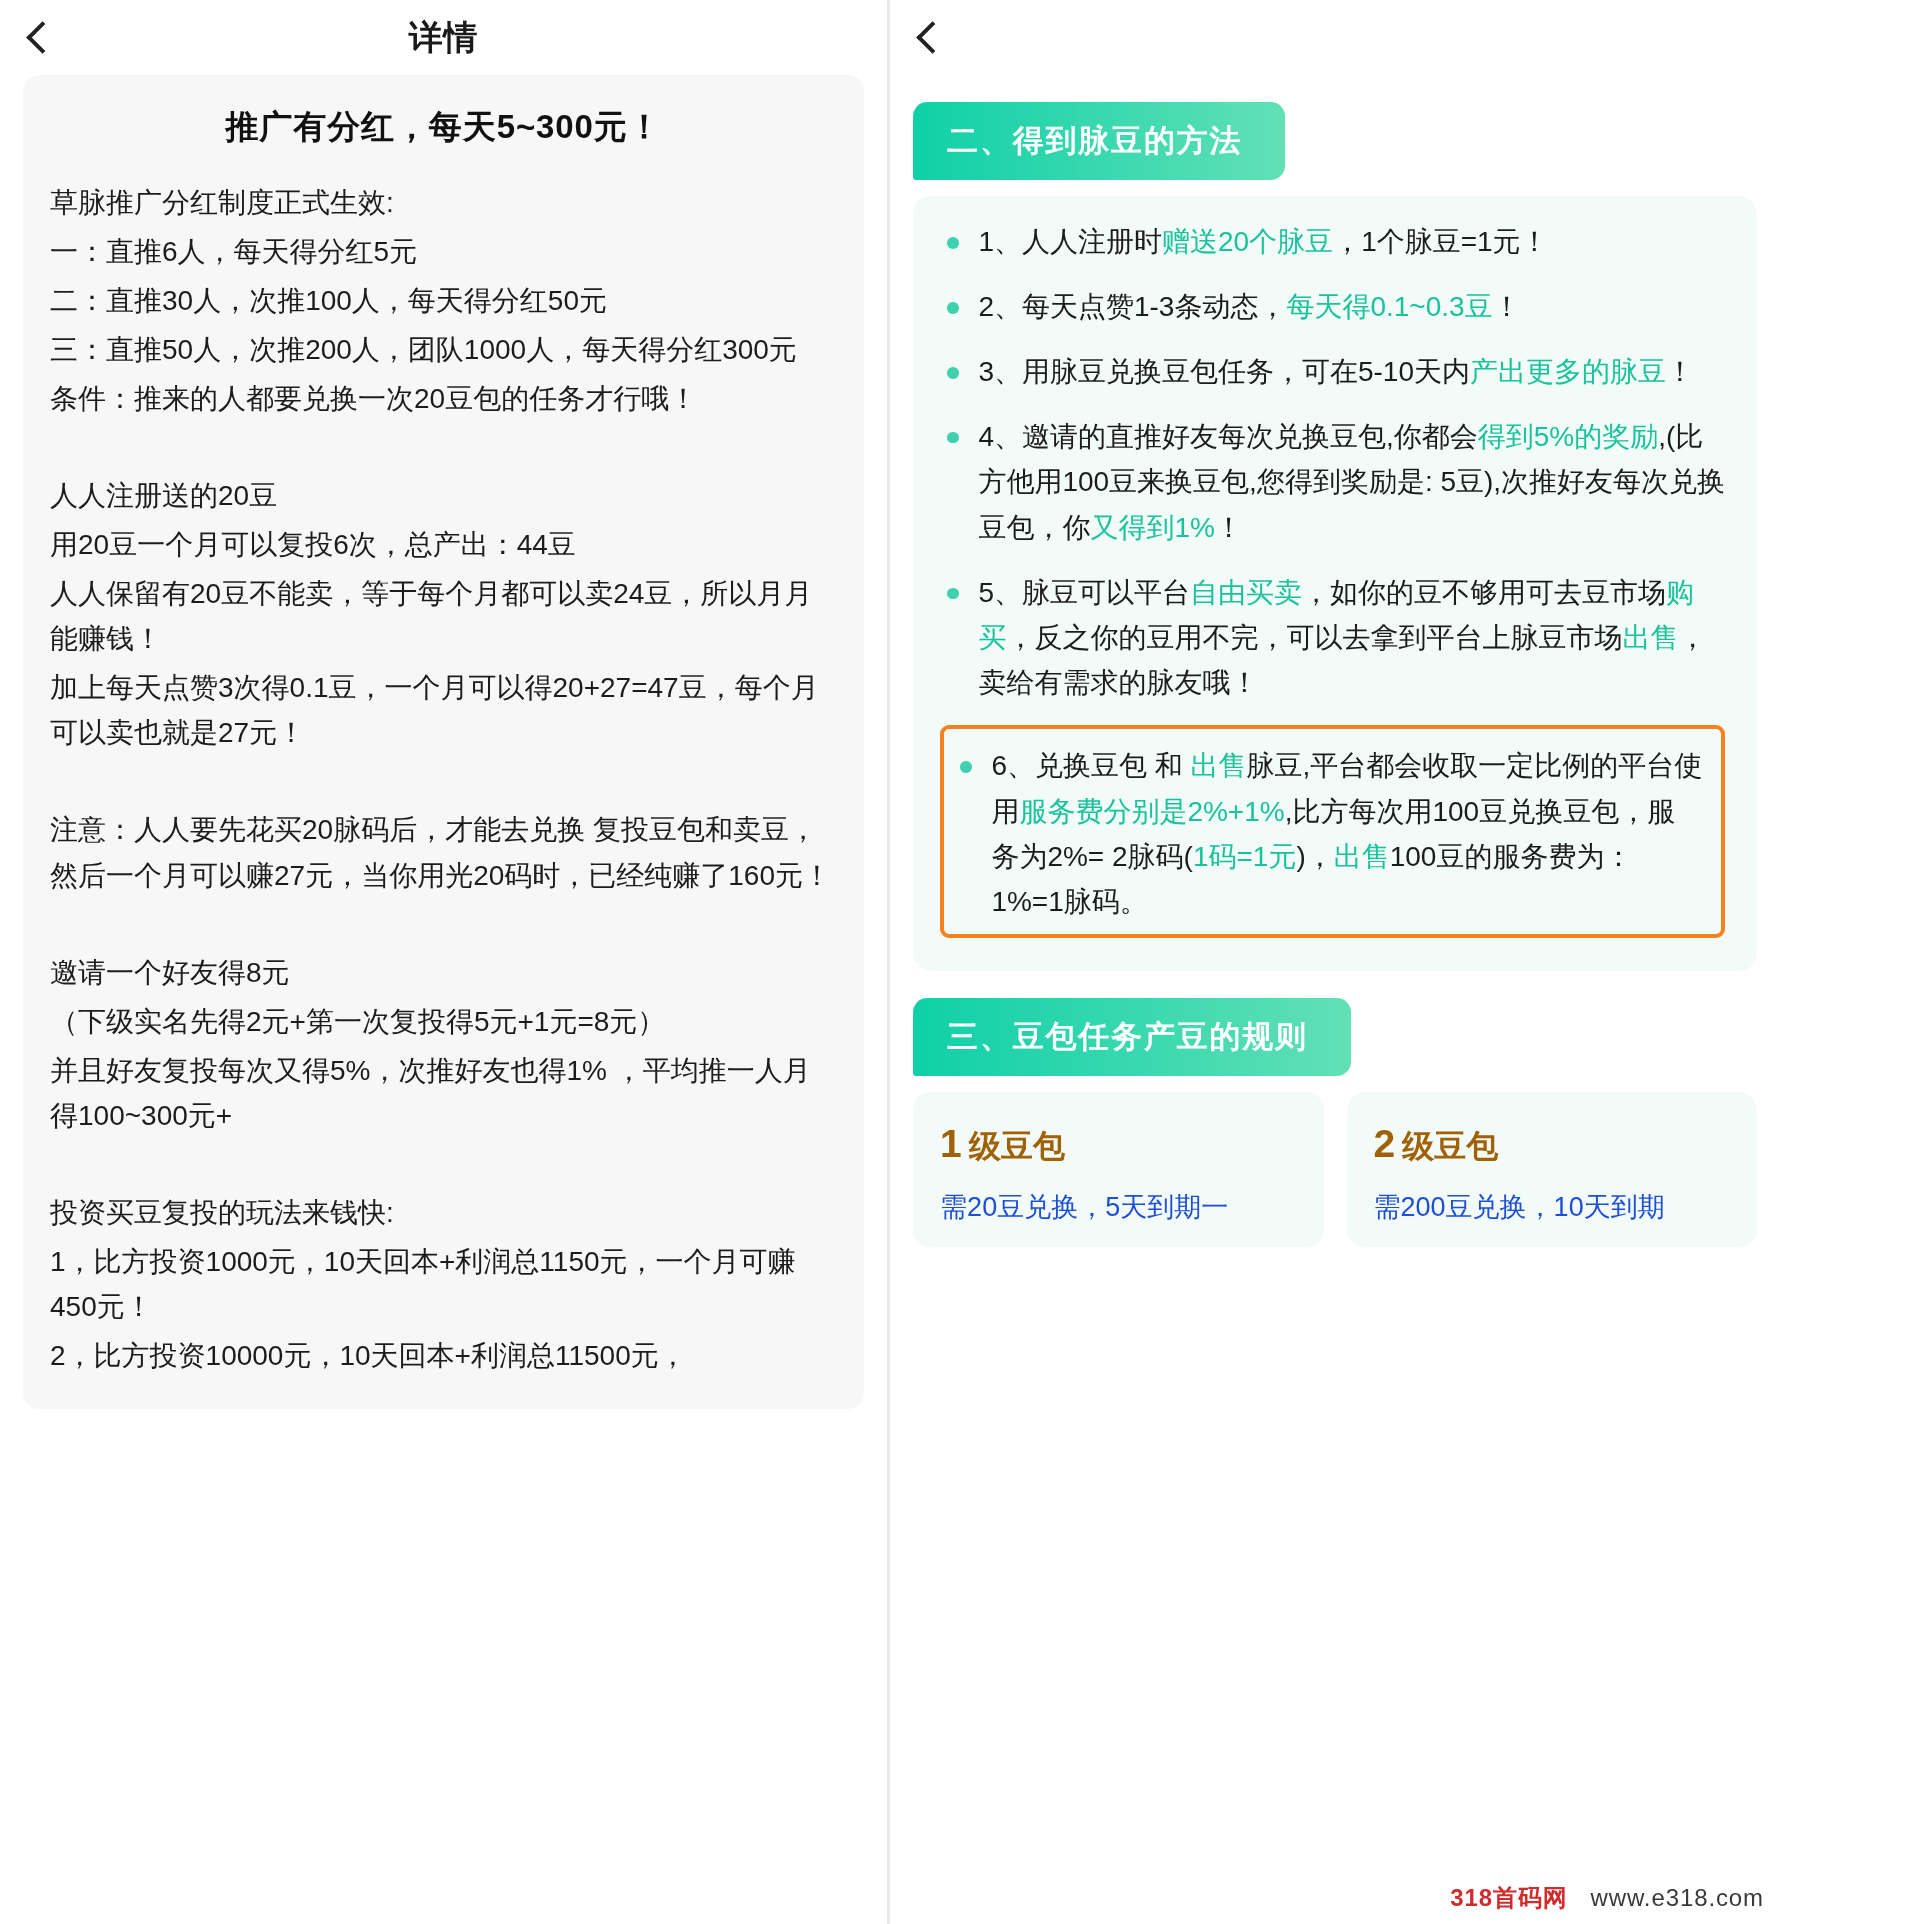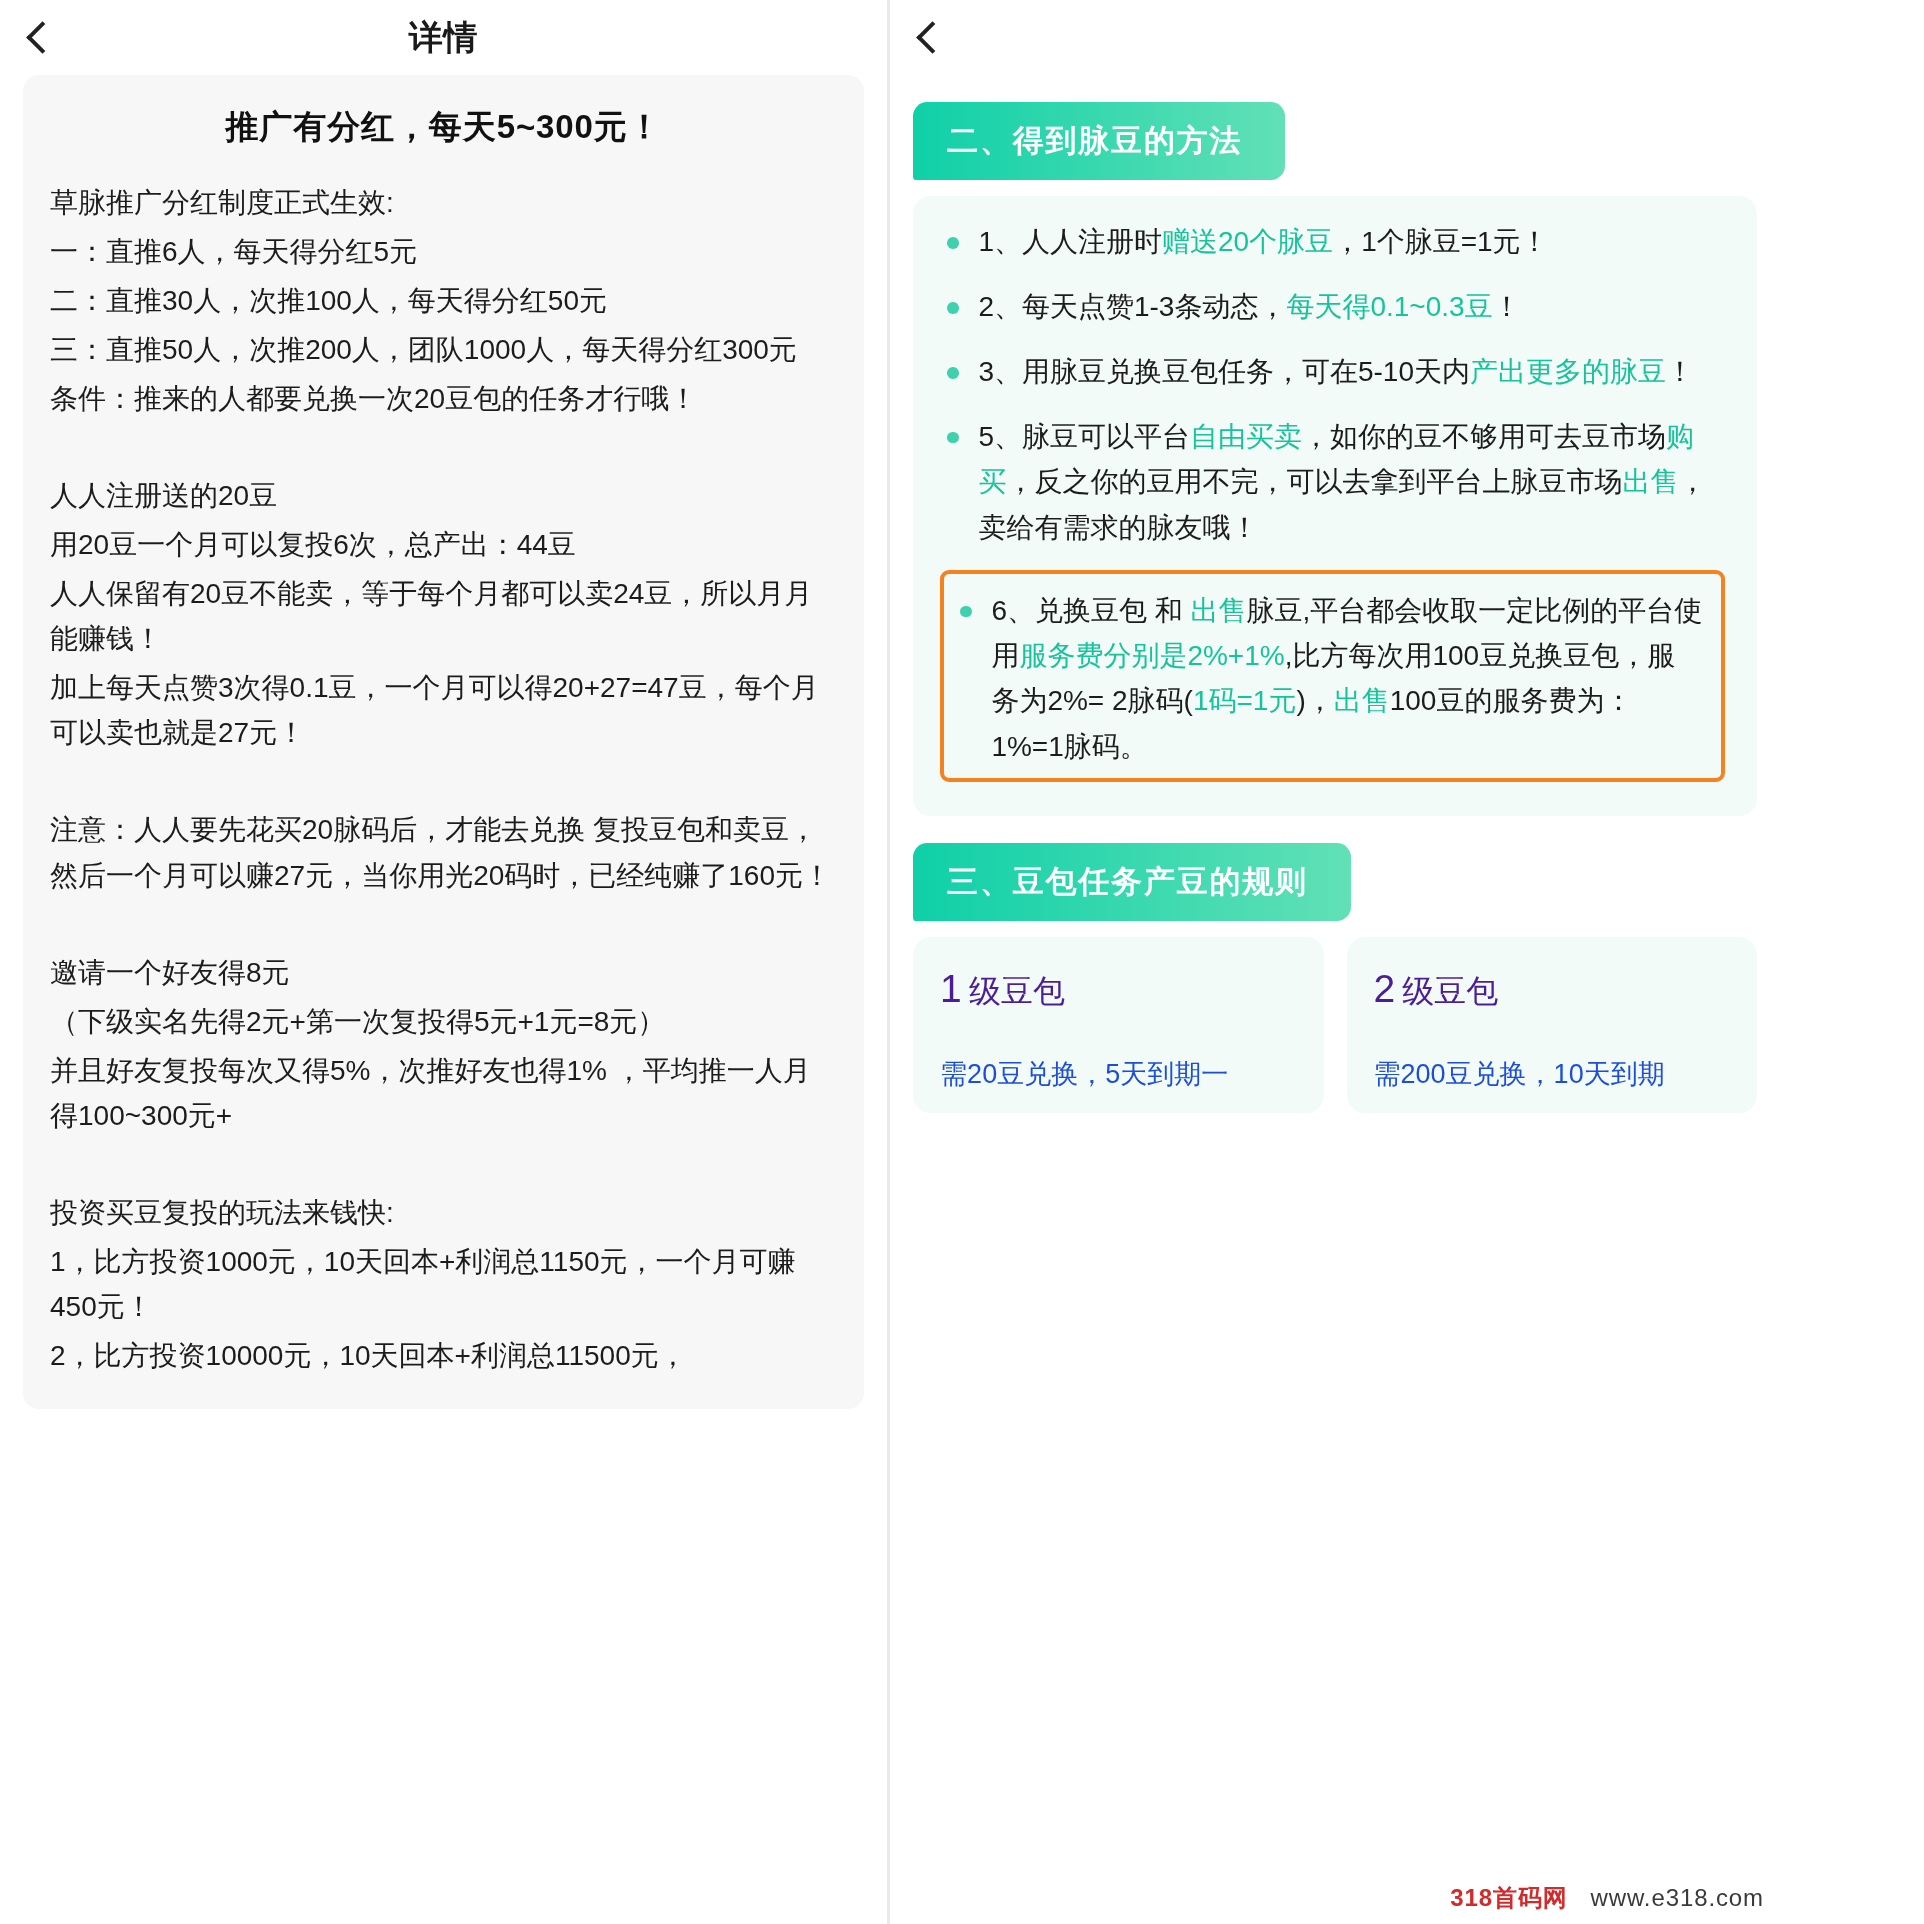--- a/index.html
+++ b/index.html
@@ -138,23 +138,23 @@
     margin: 0 23px;
   }
   .bean-card {
     flex: 1;
     background: #f2fbf8;
     border-radius: 18px;
     padding: 30px 27px 18px 27px;
   }
   .bean-title {
     font-size: 32px;
-    font-weight: normal;
-    color: #4c1d95;
-    margin-bottom: 40px;
+    font-weight: bold;
+    color: #a16207;
+    margin-bottom: 18px;
   }
   .bean-title .num { font-size: 39px; margin-right: 7.1px; }
   .bean-sub {
     font-size: 27px;
     color: #1d4ed8;
     line-height: 1.55;
   }
 
   
   .watermark {
@@ -233,20 +233,24 @@
           <span class="dot"></span>
           <div class="btext">1、人人注册时<span class="green">赠送20个脉豆</span>，1个脉豆=1元！</div>
         </div>
         <div class="bullet-row">
           <span class="dot"></span>
           <div class="btext">2、每天点赞1-3条动态，<span class="green">每天得0.1~0.3豆</span>！</div>
         </div>
         <div class="bullet-row">
           <span class="dot"></span>
           <div class="btext">3、用脉豆兑换豆包任务，可在5-10天内<span class="green">产出更多的脉豆</span>！</div>
+        </div>
+        <div class="bullet-row">
+          <span class="dot"></span>
+          <div class="btext">4、邀请的直推好友每次兑换豆包,你都会<span class="green">得到5%的奖励</span>,(比方他用100豆来换豆包,您得到奖励是: 5豆),次推好友每次兑换豆包，你<span class="green">又得到1%</span>！</div>
         </div>
         <div class="bullet-row">
           <span class="dot"></span>
           <div class="btext">5、脉豆可以平台<span class="green">自由买卖</span>，如你的豆不够用可去豆市场<span class="green">购买</span>，反之你的豆用不完，可以去拿到平台上脉豆市场<span class="green">出售</span>，卖给有需求的脉友哦！</div>
         </div>
         <div class="highlight-box">
           <span class="dot"></span>
           <div class="btext">6、兑换豆包 和 <span class="green">出售</span>脉豆,平台都会收取一定比例的平台使用<span class="green">服务费分别是2%+1%</span>,比方每次用100豆兑换豆包，服务为2%= 2脉码(<span class="green">1码=1元</span>)，<span class="green">出售</span>100豆的服务费为： 1%=1脉码。</div>
         </div>
       </div>

